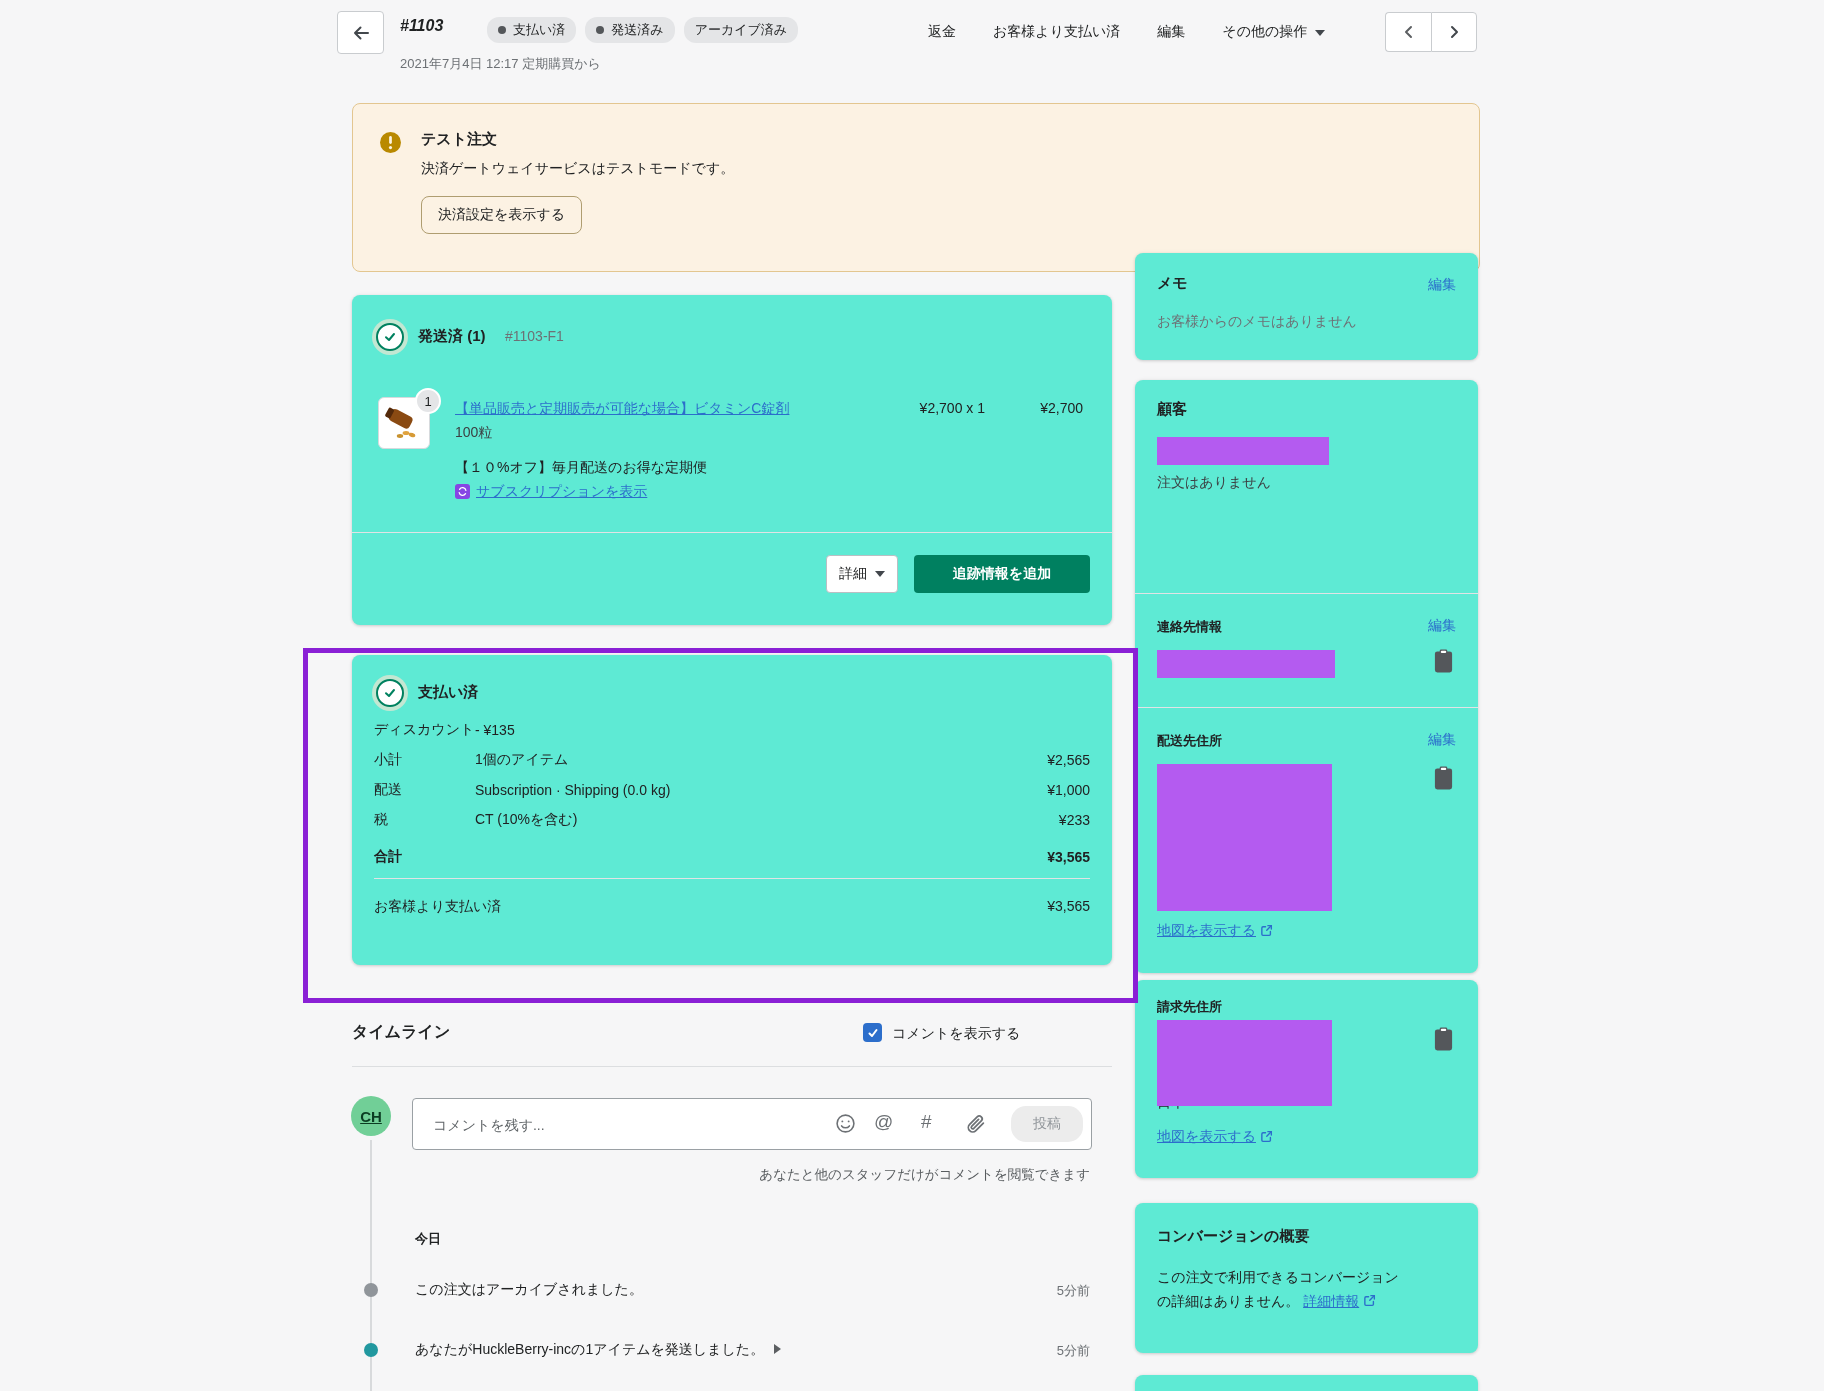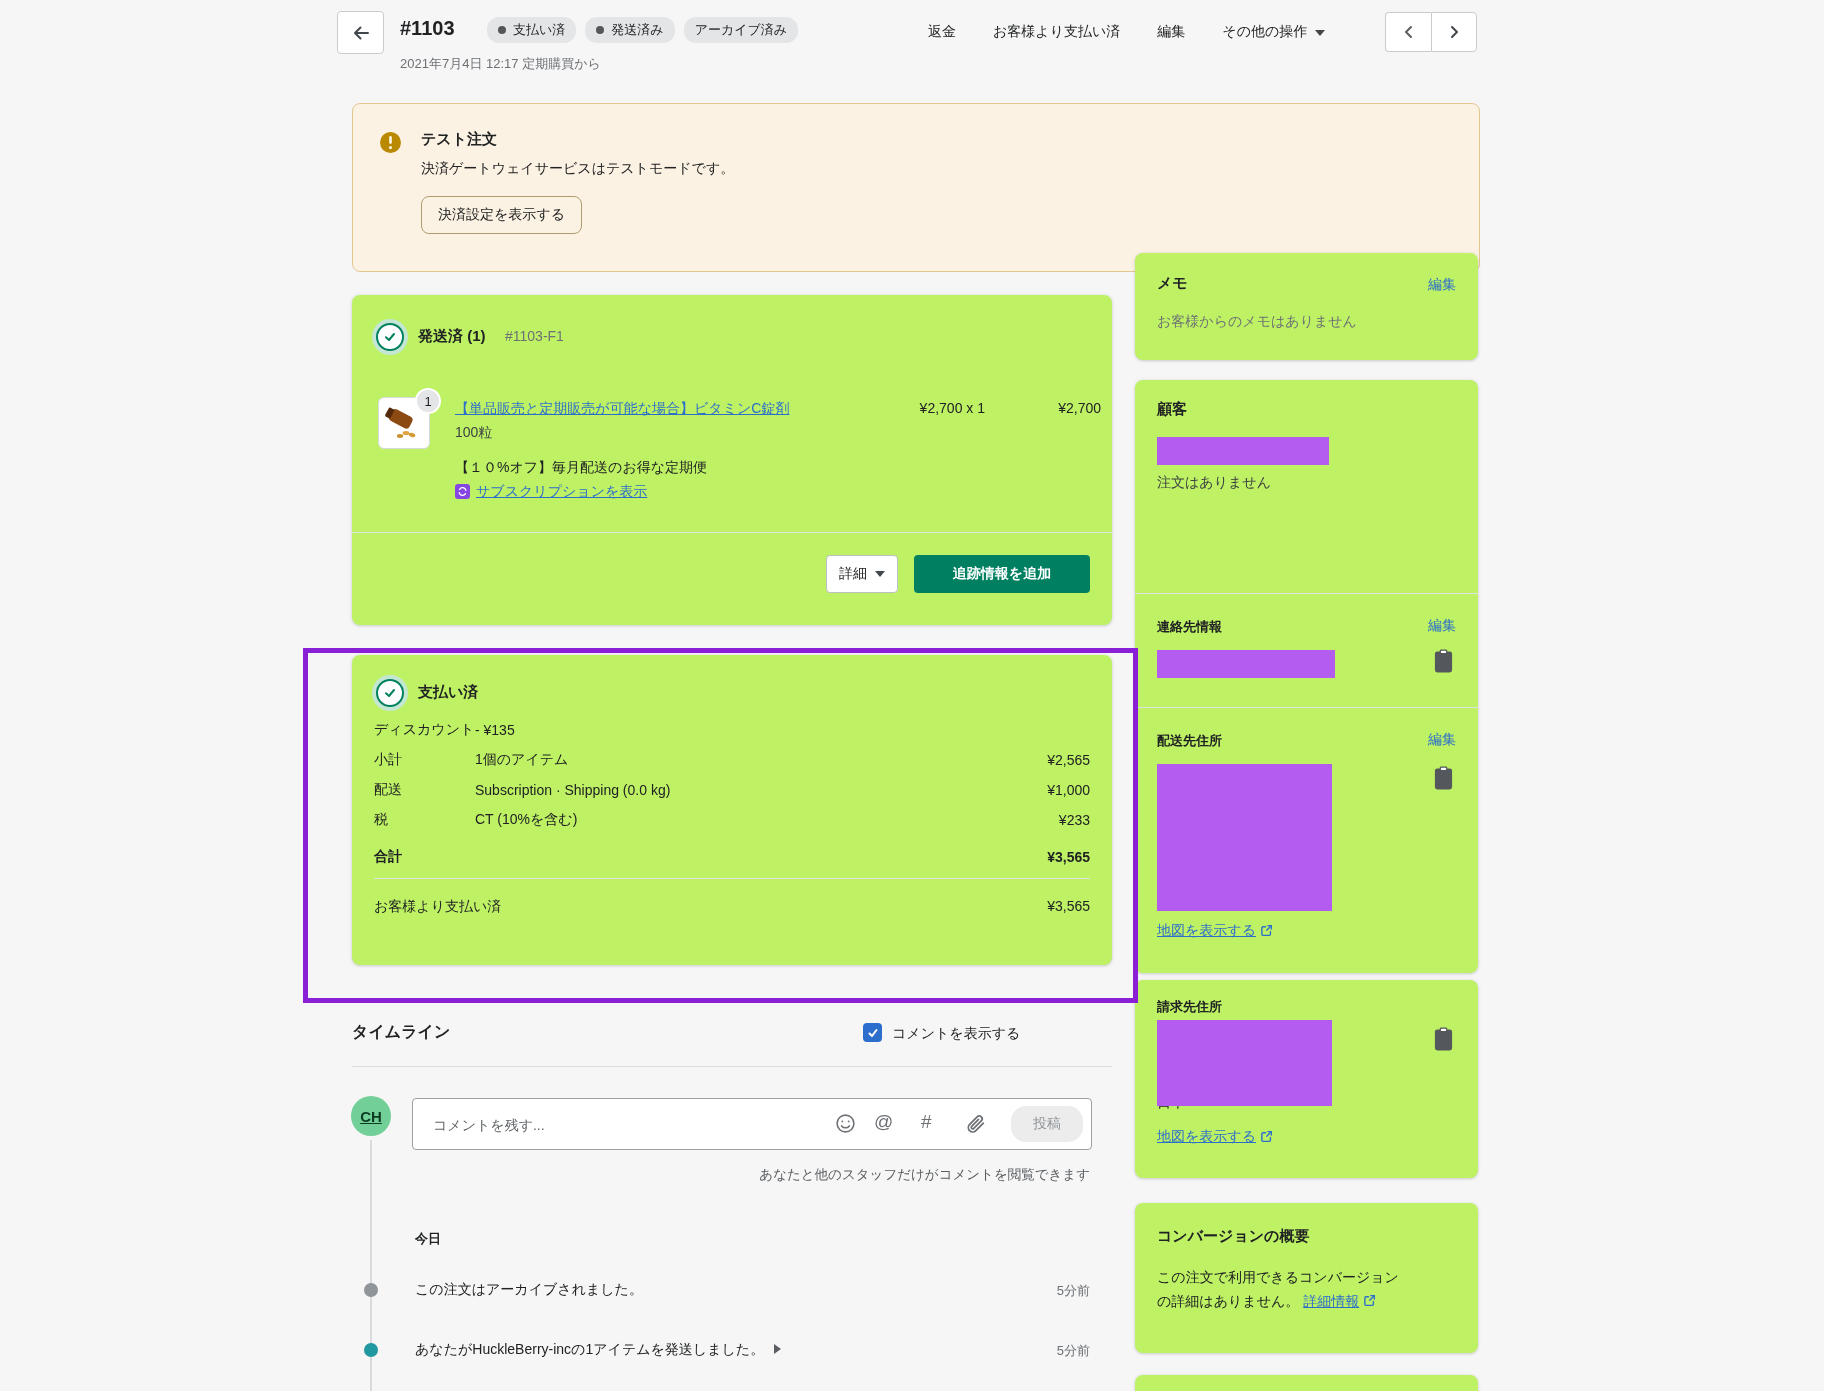--- a/index.html
+++ b/index.html
@@ -2,29 +2,29 @@
 <html><head>
 <meta charset="utf-8">
 <style>
   html,body{margin:0;padding:0;}
   body{
     width:1824px;height:1391px;position:relative;overflow:hidden;
     background:#f6f6f7;color:#202223;
     font-family:"Liberation Sans","DejaVu Sans",sans-serif;font-size:14px;
   }
   .abs{position:absolute;}
-  .card{position:absolute;background:#bef264;border-radius:8px;
+  .card{position:absolute;background:#5eead4;border-radius:8px;
         box-shadow:0 0 5px rgba(23,24,24,.05),0 1px 3px rgba(0,0,0,.15);}
   .b{font-weight:700;}
   .grey{color:#6d7175;}
   .fs13{font-size:13px;}
   .fs14{font-size:14px;}
   .fs15{font-size:15px;}
   .fs16{font-size:16px;}
-  .fs20{font-size:20px;}
+  .fs20{font-size:16px;font-style:italic;}
   .right{text-align:right;}
   .link{color:#2c6ecb;cursor:pointer;}
   .u{text-decoration:underline;}
   .divider{position:absolute;height:1px;background:#e1e3e5;}
   
   .icon-btn{position:absolute;background:#fff;border:1px solid #c9cccf;border-radius:4px;
             display:flex;align-items:center;justify-content:center;cursor:pointer;padding:0;}
   .badge{display:inline-flex;align-items:center;gap:7px;background:#e4e5e7;border-radius:12px;
          padding:4px 11px;font-size:13px;color:#202223;white-space:nowrap;}
   .badge .dot{width:8px;height:8px;border-radius:50%;background:#54575a;}
@@ -154,21 +154,21 @@
       </g>
       <ellipse cx="26" cy="34" rx="3.4" ry="2" fill="#e0a33e"></ellipse>
       <ellipse cx="32" cy="36" rx="3.4" ry="2" fill="#d69a36" transform="rotate(20 32 36)"></ellipse>
       <ellipse cx="20" cy="37" rx="3.2" ry="1.9" fill="#c8922f"></ellipse>
     </svg>
     <span class="abs fs13" style="left:36px;top:-10px;width:22px;height:22px;border-radius:50%;background:#e4e5e7;border:2px solid #fff;display:flex;align-items:center;justify-content:center;color:#202223;">1</span>
   </div>
   <a class="abs fs14 link u" style="left:103px;top:105px;">【単品販売と定期販売が可能な場合】ビタミンC錠剤</a>
   <div class="abs fs14" style="left:103px;top:129px;color:#3c4043;">100粒</div>
   <div class="abs fs14 right" style="left:518px;top:105px;width:115px;">¥2,700 x 1</div>
-  <div class="abs fs14 right" style="left:659px;top:105px;width:90px;">¥2,700</div>
+  <div class="abs fs14 right" style="left:641px;top:105px;width:90px;">¥2,700</div>
   <div class="abs fs14" style="left:103px;top:164px;">【１０%オフ】毎月配送のお得な定期便</div>
   <svg class="abs" style="left:103px;top:189px;" width="15" height="15" viewBox="0 0 15 15">
     <rect width="15" height="15" rx="3" fill="#8646e4"></rect>
     <path d="M4.2 8.6a3.4 3.4 0 0 0 6.3 1M10.9 6.4a3.4 3.4 0 0 0-6.3-1" stroke="#fff" stroke-width="1.3" fill="none" stroke-linecap="round"></path>
   </svg>
   <a class="abs fs14 link u" style="left:124px;top:188px;">サブスクリプションを表示</a>
 
   <div class="divider" style="left:0;top:237px;width:760px;"></div>
   <button class="btn-plain" style="left:474px;top:260px;width:72px;height:38px;">
     <span>詳細</span>

